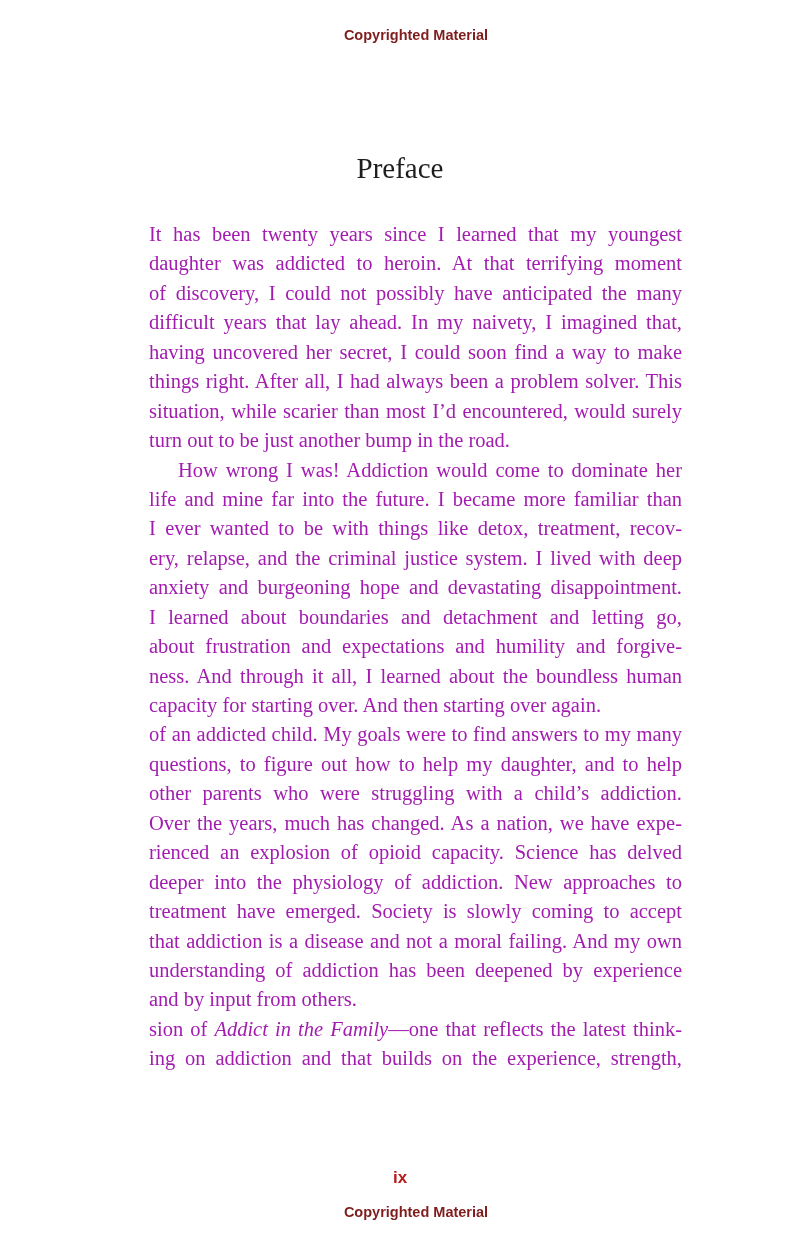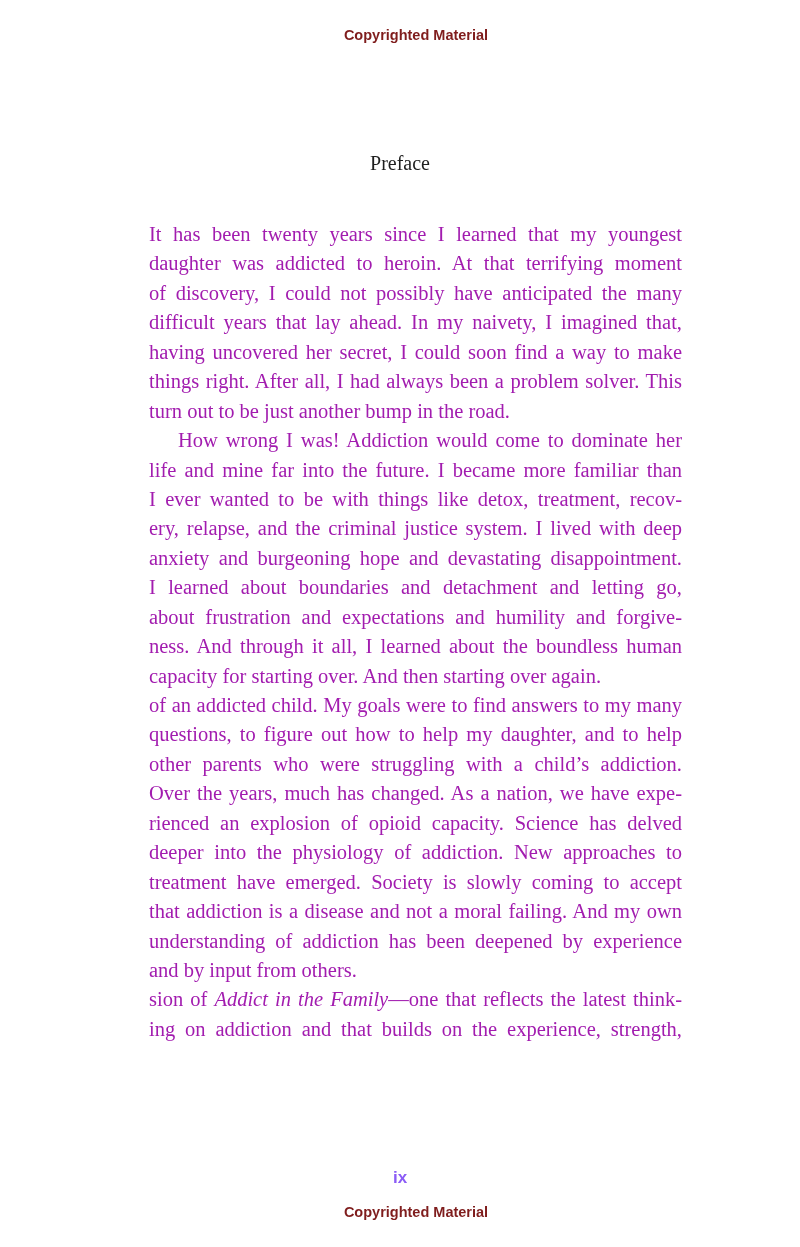--- a/index.html
+++ b/index.html
@@ -6,52 +6,53 @@
     body { width: 800px; height: 1247px; position: relative; overflow: hidden; }
     .watermark {
       position: absolute; left: 16px; width: 800px; text-align: center;
       font-family: "Liberation Sans", sans-serif; font-weight: bold;
       font-size: 14.5px; color: #7f1d1d;
     }
     .wm-top { top: 27px; }
     .wm-bottom { top: 1204px; }
     .title {
       position: absolute; top: 152px; left: 0; width: 800px; text-align: center;
-      font-family: "Liberation Serif", serif; font-size: 20px; color: #1e1e1e;
+      font-family: "Liberation Serif", serif; font-size: 29px; color: #1e1e1e;
     }
     .body-text {
       position: absolute; top: 220px; left: 149px; width: 533px;
       font-family: "Liberation Serif", serif; font-size: 20.5px; line-height: 29.45px;
       color: #a21caf;
     }
     .line { white-space: nowrap; text-align: justify; text-align-last: justify; height: 29.45px; }
     .line.last { text-align-last: left; }
     .line.indent { padding-left: 29px; }
     .page-num {
       position: absolute; top: 1168px; left: 0; width: 800px; text-align: center;
-      font-family: "Liberation Sans", sans-serif; font-weight: bold; font-size: 17px; color: #8b5cf6;
+      font-family: "Liberation Sans", sans-serif; font-weight: bold; font-size: 17px; color: #b91c1c;
     }
     em { font-style: italic; }
   </style>
 </head>
 <body>
 
 <div class="watermark wm-top">Copyrighted Material</div>
 
 <div class="title">Preface</div>
 
 <div class="body-text">
 
   <div>
     <div class="line">It has been twenty years since I learned that my youngest</div>
     <div class="line">daughter was addicted to heroin. At that terrifying moment</div>
     <div class="line">of discovery, I could not possibly have anticipated the many</div>
     <div class="line">difficult years that lay ahead. In my naivety, I imagined that,</div>
     <div class="line">having uncovered her secret, I could soon find a way to make</div>
     <div class="line">things right. After all, I had always been a problem solver. This</div>
+    <div class="line">situation, while scarier than most I’d encountered, would surely</div>
     <div class="line last">turn out to be just another bump in the road.</div>
   </div>
 
   <div>
     <div class="line indent">How wrong I was! Addiction would come to dominate her</div>
     <div class="line">life and mine far into the future. I became more familiar than</div>
     <div class="line">I ever wanted to be with things like detox, treatment, recov-</div>
     <div class="line">ery, relapse, and the criminal justice system. I lived with deep</div>
     <div class="line">anxiety and burgeoning hope and devastating disappointment.</div>
     <div class="line">I learned about boundaries and detachment and letting go,</div>

